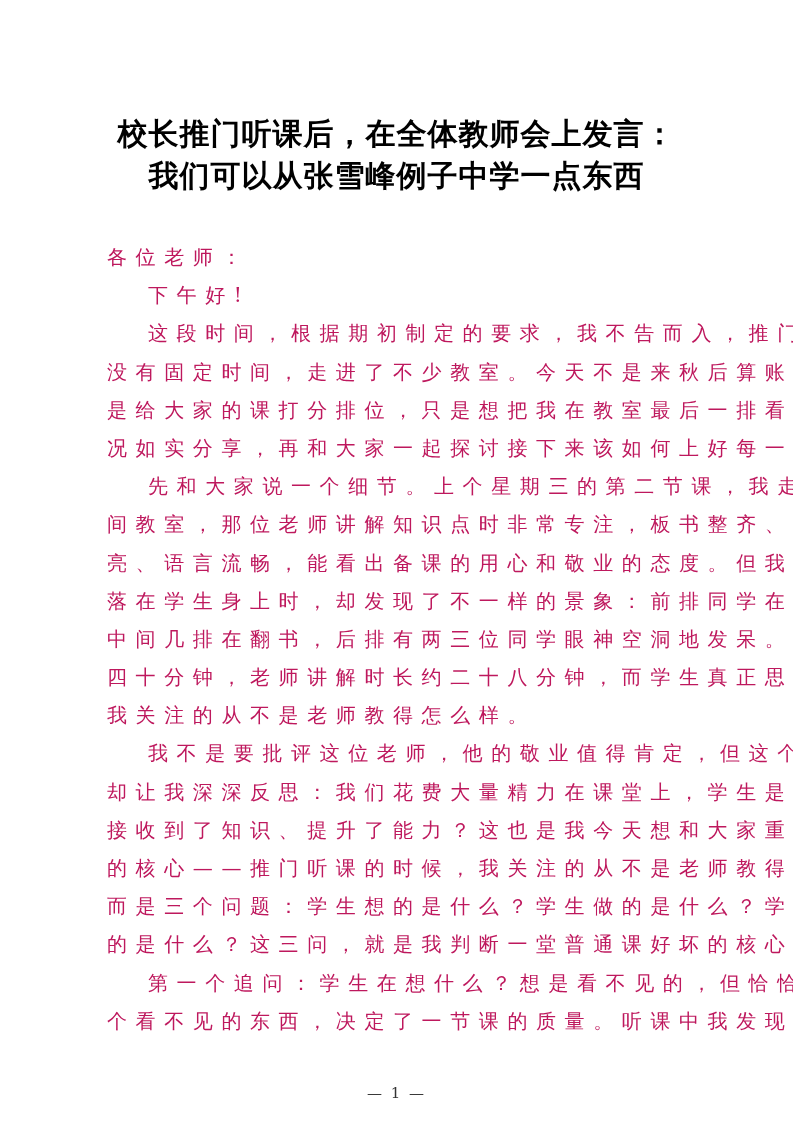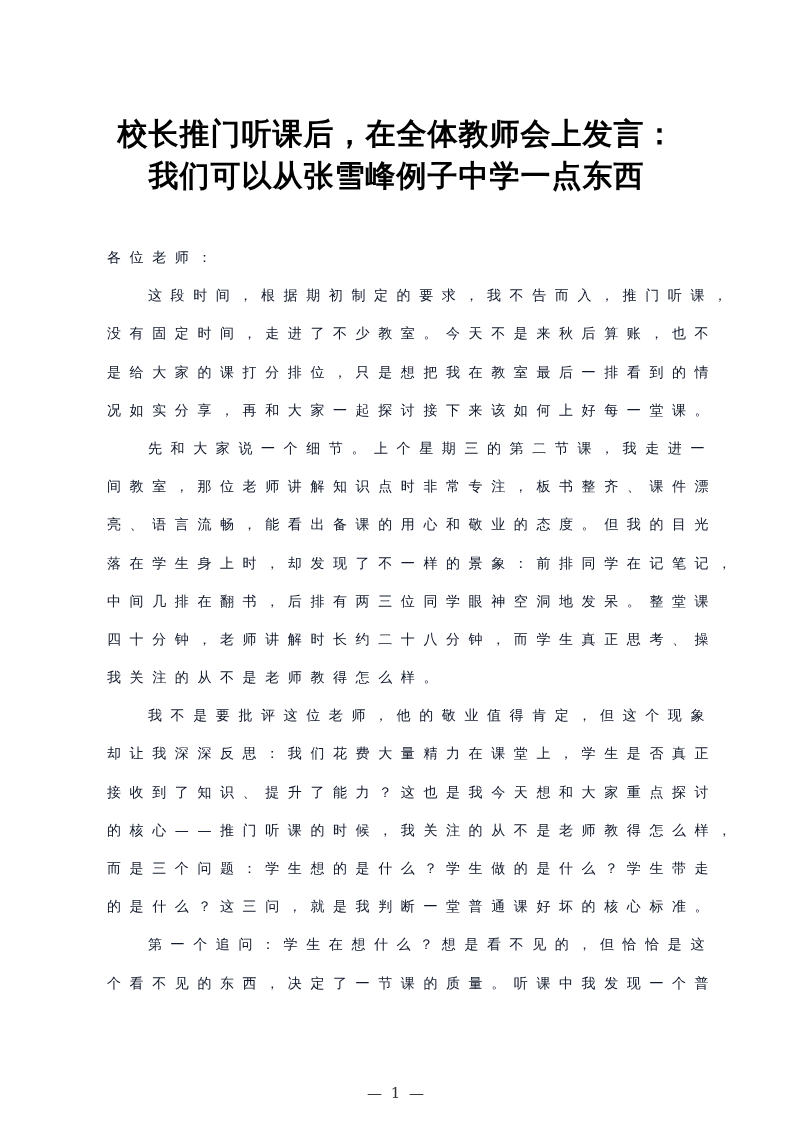--- a/index.html
+++ b/index.html
@@ -5,35 +5,36 @@
   html, body { margin: 0; padding: 0; background: #ffffff; }
   body { width: 793px; height: 1122px; position: relative; overflow: hidden;
          font-family: "DejaVu Serif", "Liberation Serif", serif; color: #111; }
   .page { position: absolute; left: 0; top: 0; width: 793px; height: 1122px; background:#fff; }
   .title { position: absolute; left: 0; width: 793px; text-align: center;
            font-family: "DejaVu Sans", "Liberation Sans", sans-serif; font-weight: bold;
            font-size: 30px; letter-spacing: 1px; color: #000; line-height: 40px; }
   .title.l1 { top: 114px; }
   .title.l2 { top: 156px; }
   .body { position: absolute; left: 107px; top: 238px; width: 590px; }
-  .line { height: 38.2px; line-height: 38.2px; font-size: 14px; letter-spacing: 8.6px;
-          white-space: nowrap; color: #0f172a; }
+  .line { height: 38.2px; line-height: 38.2px; font-size: 20px; letter-spacing: 8.6px;
+          white-space: nowrap; color: #be185d; }
   .indent { padding-left: 41px; }
   .footer { position: absolute; left: 0; width: 793px; top: 1084px; text-align: center;
             font-size: 15px; color: #333; letter-spacing: 2px; }
 </style>
 </head>
 <body>
 
 <div class="page">
   <div class="title l1">校长推门听课后，在全体教师会上发言：</div>
   <div class="title l2">我们可以从张雪峰例子中学一点东西</div>
 
   <div class="body">
     <div class="line">各位老师：</div>
+    <div class="line indent">下午好!</div>
     <div class="line indent">这段时间，根据期初制定的要求，我不告而入，推门听课，</div>
     <div class="line">没有固定时间，走进了不少教室。今天不是来秋后算账，也不</div>
     <div class="line">是给大家的课打分排位，只是想把我在教室最后一排看到的情</div>
     <div class="line">况如实分享，再和大家一起探讨接下来该如何上好每一堂课。</div>
     <div class="line indent">先和大家说一个细节。上个星期三的第二节课，我走进一</div>
     <div class="line">间教室，那位老师讲解知识点时非常专注，板书整齐、课件漂</div>
     <div class="line">亮、语言流畅，能看出备课的用心和敬业的态度。但我的目光</div>
     <div class="line">落在学生身上时，却发现了不一样的景象：前排同学在记笔记，</div>
     <div class="line">中间几排在翻书，后排有两三位同学眼神空洞地发呆。整堂课</div>
     <div class="line">四十分钟，老师讲解时长约二十八分钟，而学生真正思考、操</div>

